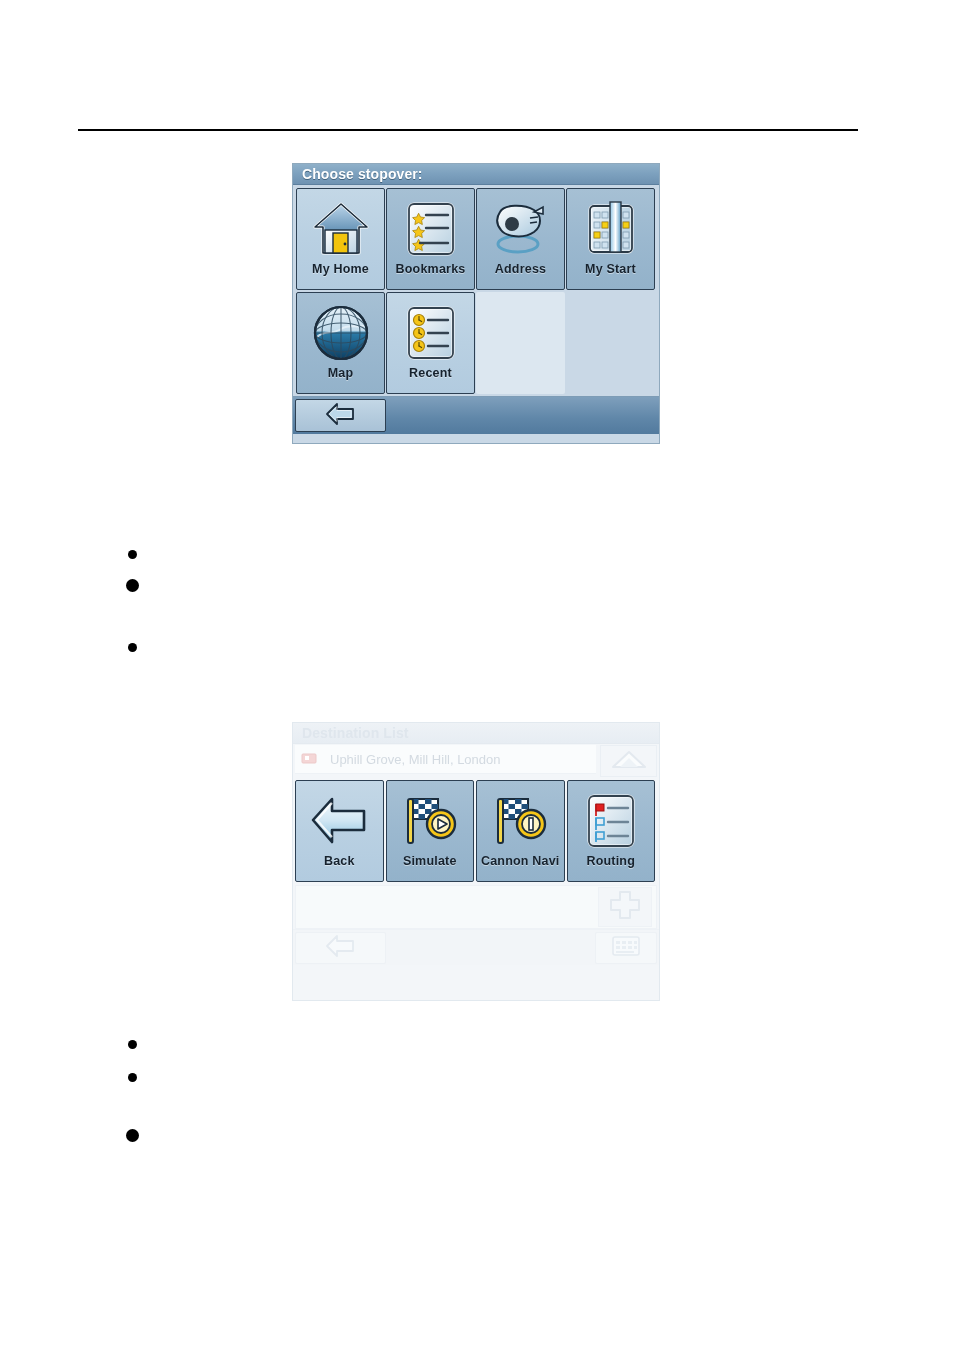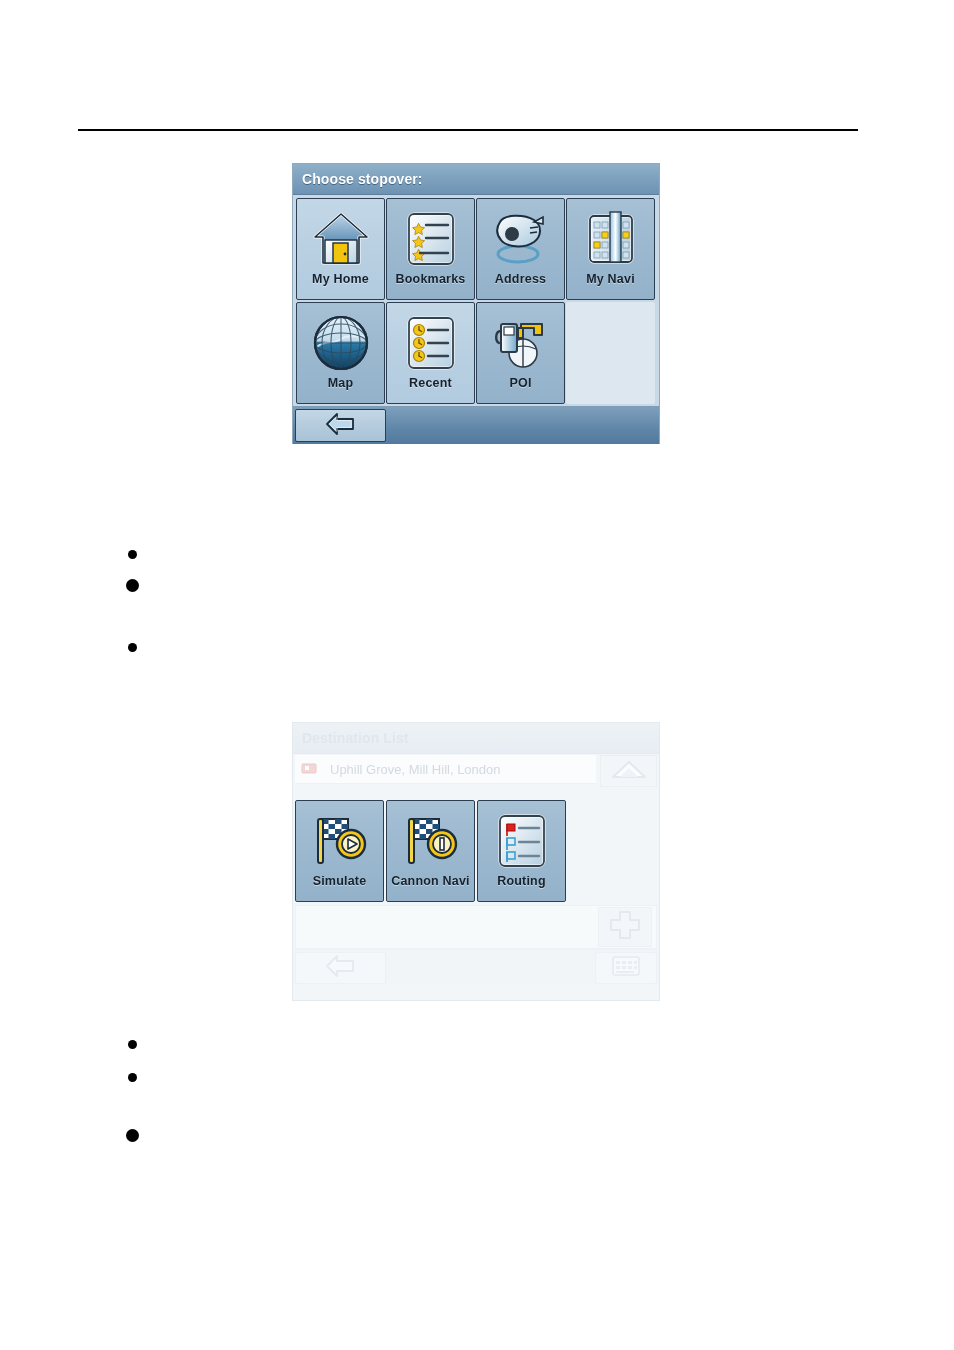--- a/index.html
+++ b/index.html
@@ -26,21 +26,21 @@
 
   
   .device {
     position: absolute;
     box-sizing: border-box;
     background: #c9d8e6;
     border: 1px solid #8fa9bd;
   }
 
   .titlebar {
-    height: 31px;
+    height: 21px;
     background: linear-gradient(to bottom, #8fb0c9 0%, #7ea2bf 45%, #6e92b2 100%);
     border-bottom: 1px solid #5c7f9e;
     display: flex;
     align-items: center;
     padding-left: 9px;
     box-sizing: border-box;
   }
   .titlebar-text {
     color: #ffffff;
     font-size: 14px;
@@ -144,21 +144,21 @@
     margin-right: 9px;
     flex: none;
   }
   .dest-row-text {
     font-size: 13px;
     color: #d3dae1;
     white-space: nowrap;
   }
   .dest-list-wrap {
     display: flex;
-    padding: 1px 2px 12px 2px;
+    padding: 1px 2px 2px 2px;
     box-sizing: border-box;
     justify-content: center;
   }
   .dest-list-col {
     flex: 1;
   }
   .dest-side-btn {
     width: 57px;
     margin-left: 4px;
     background: #f3f6f9;
@@ -334,21 +334,21 @@
               <rect x="17" y="42" width="6" height="6"></rect>
               <rect x="38" y="42" width="6" height="6"></rect>
             </g>
             <g fill="#f5d016" stroke="#a8820b" stroke-width=".8">
               <rect x="17" y="22" width="6" height="6"></rect>
               <rect x="38" y="22" width="6" height="6"></rect>
               <rect x="9" y="32" width="6" height="6"></rect>
             </g>
           </svg>
         </div>
-        <div class="tile-label">My Navi</div>
+        <div class="tile-label">My Start</div>
       </div>
       <div class="tile">
         <div class="tile-icon">
           <svg width="60" height="60" viewBox="0 0 60 60">
             <defs>
               <linearGradient id="gsky" x1="0" y1="0" x2="0" y2="1">
                 <stop offset="0" stop-color="#e6f1f8"></stop>
                 <stop offset="0.45" stop-color="#c3dcec"></stop>
                 <stop offset="0.5" stop-color="#2b7ba8"></stop>
                 <stop offset="1" stop-color="#0d3f63"></stop>
@@ -395,41 +395,20 @@
             </g>
             <g stroke="#33424f" stroke-width="2.4" stroke-linecap="round">
               <line x1="25" y1="16" x2="45" y2="16"></line>
               <line x1="25" y1="29" x2="45" y2="29"></line>
               <line x1="25" y1="42" x2="45" y2="42"></line>
             </g>
           </svg>
         </div>
         <div class="tile-label">Recent</div>
       </div>
-      <div class="tile">
-        <div class="tile-icon">
-          <svg width="62" height="56" viewBox="0 0 62 56">
-            <defs>
-              <linearGradient id="ppump" x1="0" y1="0" x2="1" y2="0">
-                <stop offset="0" stop-color="#ffffff"></stop>
-                <stop offset="1" stop-color="#6fa8cc"></stop>
-              </linearGradient>
-            </defs>
-            <circle cx="33" cy="38" r="14" fill="#f1f6fa" stroke="#2b3a47" stroke-width="1.6"></circle>
-            <path d="M33 24 L33 52" stroke="#2b3a47" stroke-width="1.4"></path>
-            <path d="M20 34 Q33 28 46 34" fill="none" stroke="#2b3a47" stroke-width="1.2"></path>
-            <rect x="11" y="9" width="16" height="28" rx="2" fill="url(#ppump)" stroke="#2b3a47" stroke-width="2"></rect>
-            <rect x="14" y="12" width="10" height="8" fill="#ffffff" stroke="#2b3a47" stroke-width="1.2"></rect>
-            <path d="M11 16 C5 16 5 26 9 28" fill="none" stroke="#2b3a47" stroke-width="2.4" stroke-linecap="round"></path>
-            <path d="M31 9 L52 9 L52 20 L44 20 L44 13 L31 13 Z" fill="#f2c40d" stroke="#2b3a47" stroke-width="2" stroke-linejoin="round"></path>
-            <rect x="28" y="13" width="5" height="10" fill="#f2c40d" stroke="#2b3a47" stroke-width="2"></rect>
-          </svg>
-        </div>
-        <div class="tile-label">POI</div>
-      </div>
       <div class="tile empty"></div>
     </div>
 
   <div class="bottombar">
     <div class="bottombar-btn">
       <span>
         <svg width="34" height="26" viewBox="0 0 34 26">
           <path d="M13 3 L3 13 L13 23 L13 18 L29 18 L29 8 L13 8 Z" fill="#bcd8ea" stroke="#1b2c3c" stroke-width="1.8" stroke-linejoin="round"></path>
           <path d="M13 5.5 L5.2 13 L13 20.5 L13 16.5 L27 16.5 L27 9.5 L13 9.5 Z" fill="none" stroke="#ffffff" stroke-width="1" opacity=".55"></path>
         </svg>
@@ -461,20 +440,36 @@
         <svg width="40" height="26" viewBox="0 0 40 26">
           <path d="M4 21 L20 6 L36 21 Z" fill="#fafcfd" stroke="#e3e9ef" stroke-width="2" stroke-linejoin="round"></path>
           <path d="M11 21 L20 12 L29 21 Z" fill="#eef3f7" stroke="none"></path>
         </svg>
       </span>
     </div>
   </div>
 
   <div class="row-buttons" id="dest-grid">
 
+  <div class="tile light">
+        <div class="tile-icon">
+          <svg width="62" height="52" viewBox="0 0 62 52">
+            <defs>
+              <linearGradient id="barr" x1="0" y1="0" x2="0" y2="1">
+                <stop offset="0" stop-color="#f4fafd"></stop>
+                <stop offset="0.5" stop-color="#d0e6f3"></stop>
+                <stop offset="1" stop-color="#89c0de"></stop>
+              </linearGradient>
+            </defs>
+            <path d="M24 4 L5 25 L24 47 L24 35 L56 35 L56 16 L24 16 Z" fill="url(#barr)" stroke="#1b2c3c" stroke-width="2.6" stroke-linejoin="round"></path>
+            <path d="M24 8 L9 25 L24 42" fill="none" stroke="#ffffff" stroke-width="2" opacity=".8"></path>
+          </svg>
+        </div>
+        <div class="tile-label">Back</div>
+      </div>
       <div class="tile">
         <div class="tile-icon">
           <svg width="62" height="56" viewBox="0 0 62 56">
             <g>
               <rect x="13" y="6" width="26" height="20" fill="#ffffff" stroke="#1b2c3c" stroke-width="2"></rect>
               <g fill="#1f4e7a">
                 <rect x="13" y="6" width="6.5" height="5"></rect>
                 <rect x="26" y="6" width="6.5" height="5"></rect>
                 <rect x="19.5" y="11" width="6.5" height="5"></rect>
                 <rect x="32.5" y="11" width="6.5" height="5"></rect>

